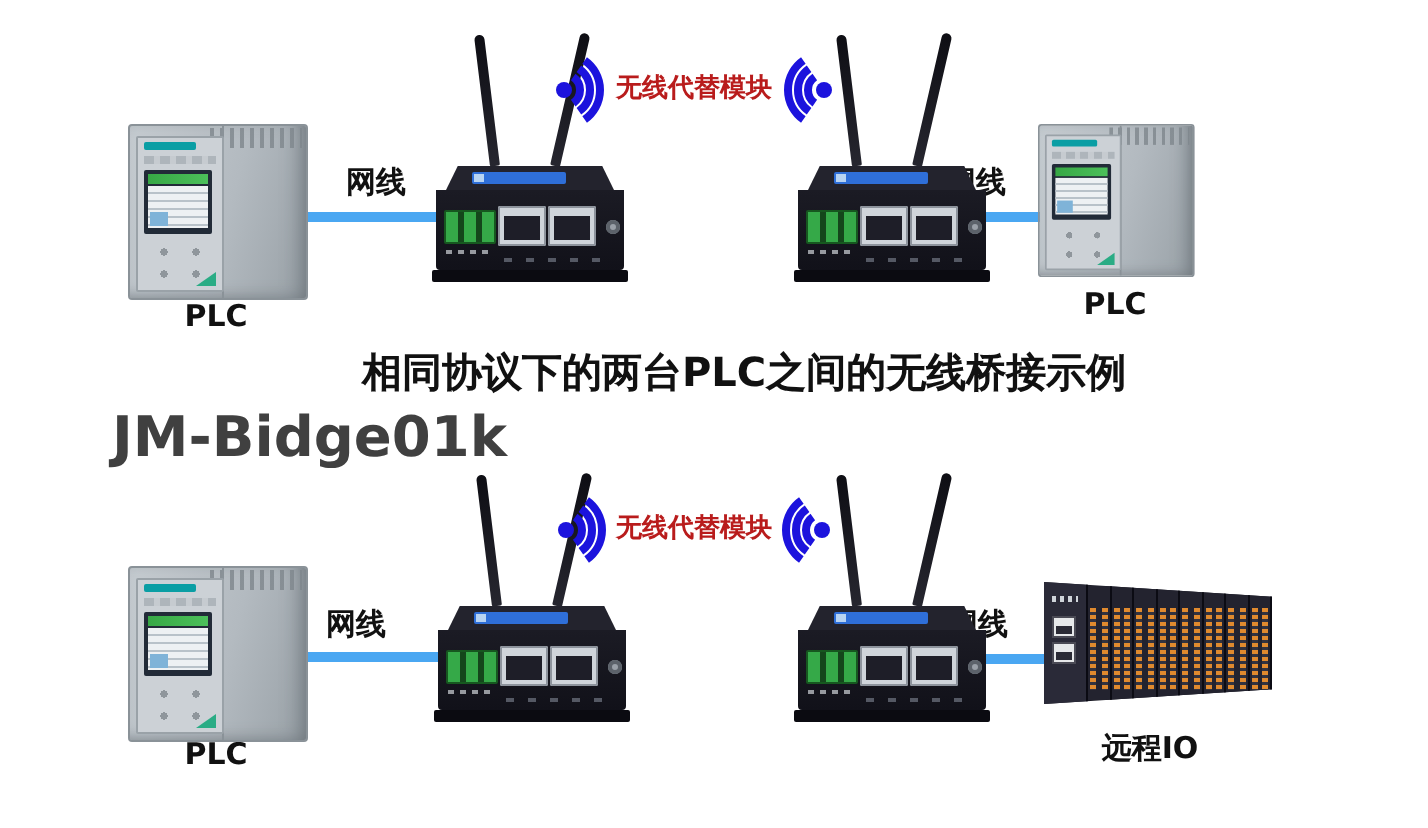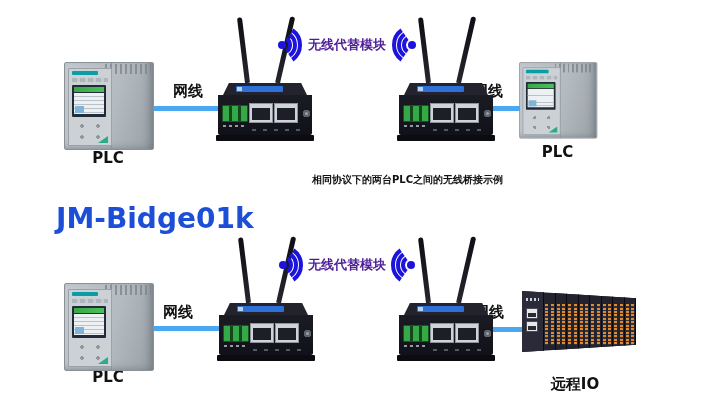--- a/index.html
+++ b/index.html
@@ -1,23 +1,23 @@
 <!DOCTYPE html>
 <html><head>
 <meta charset="utf-8">
 <style>
   html,body{margin:0;padding:0;background:#fff;}
   .stage{position:relative;width:714px;height:414px;background:#ffffff;overflow:hidden;
          font-family:"DejaVu Sans","Liberation Sans",sans-serif;}
 
   
   .lbl{position:absolute;font-weight:700;font-size:15px;color:#111;text-align:center;line-height:17px;}
-  .wlabel{position:absolute;font-weight:700;font-size:13px;color:#4c1d95;line-height:16px;white-space:nowrap;}
-  .caption{position:absolute;font-weight:700;font-size:10px;color:#111;text-align:right;white-space:nowrap;}
-  .title{position:absolute;font-weight:700;font-size:28px;color:#1d4ed8;white-space:nowrap;}
+  .wlabel{position:absolute;font-weight:700;font-size:13px;color:#b91c1c;line-height:16px;white-space:nowrap;}
+  .caption{position:absolute;font-weight:700;font-size:20px;color:#111;text-align:right;white-space:nowrap;}
+  .title{position:absolute;font-weight:700;font-size:28px;color:#404040;white-space:nowrap;}
 
   
   .cable{position:absolute;height:5px;background:#4aa7f2;border-radius:2px;z-index:1;}
 
   
   .wifi{position:absolute;z-index:2;}
   .wifi.flip svg{transform:scaleX(-1);}
 
   
   .router{position:absolute;width:94px;height:126px;z-index:2;}
@@ -266,16 +266,16 @@
       <div class="rio-mod"></div>
       <div class="rio-mod"></div>
       <div class="rio-mod"></div>
       <div class="rio-mod"></div>
       <div class="rio-mod"></div>
       <div class="rio-mod"></div>
       <div class="rio-mod"></div>
       <div class="rio-mod"></div>
     </div>
   </div>
-  <div class="lbl" style="left:537px;width:76px;top:376px;">远程IO</div>
+  <div class="lbl" style="left:537px;width:76px;top:366px;">远程IO</div>
 
 
 </div>
 
 </body></html>

